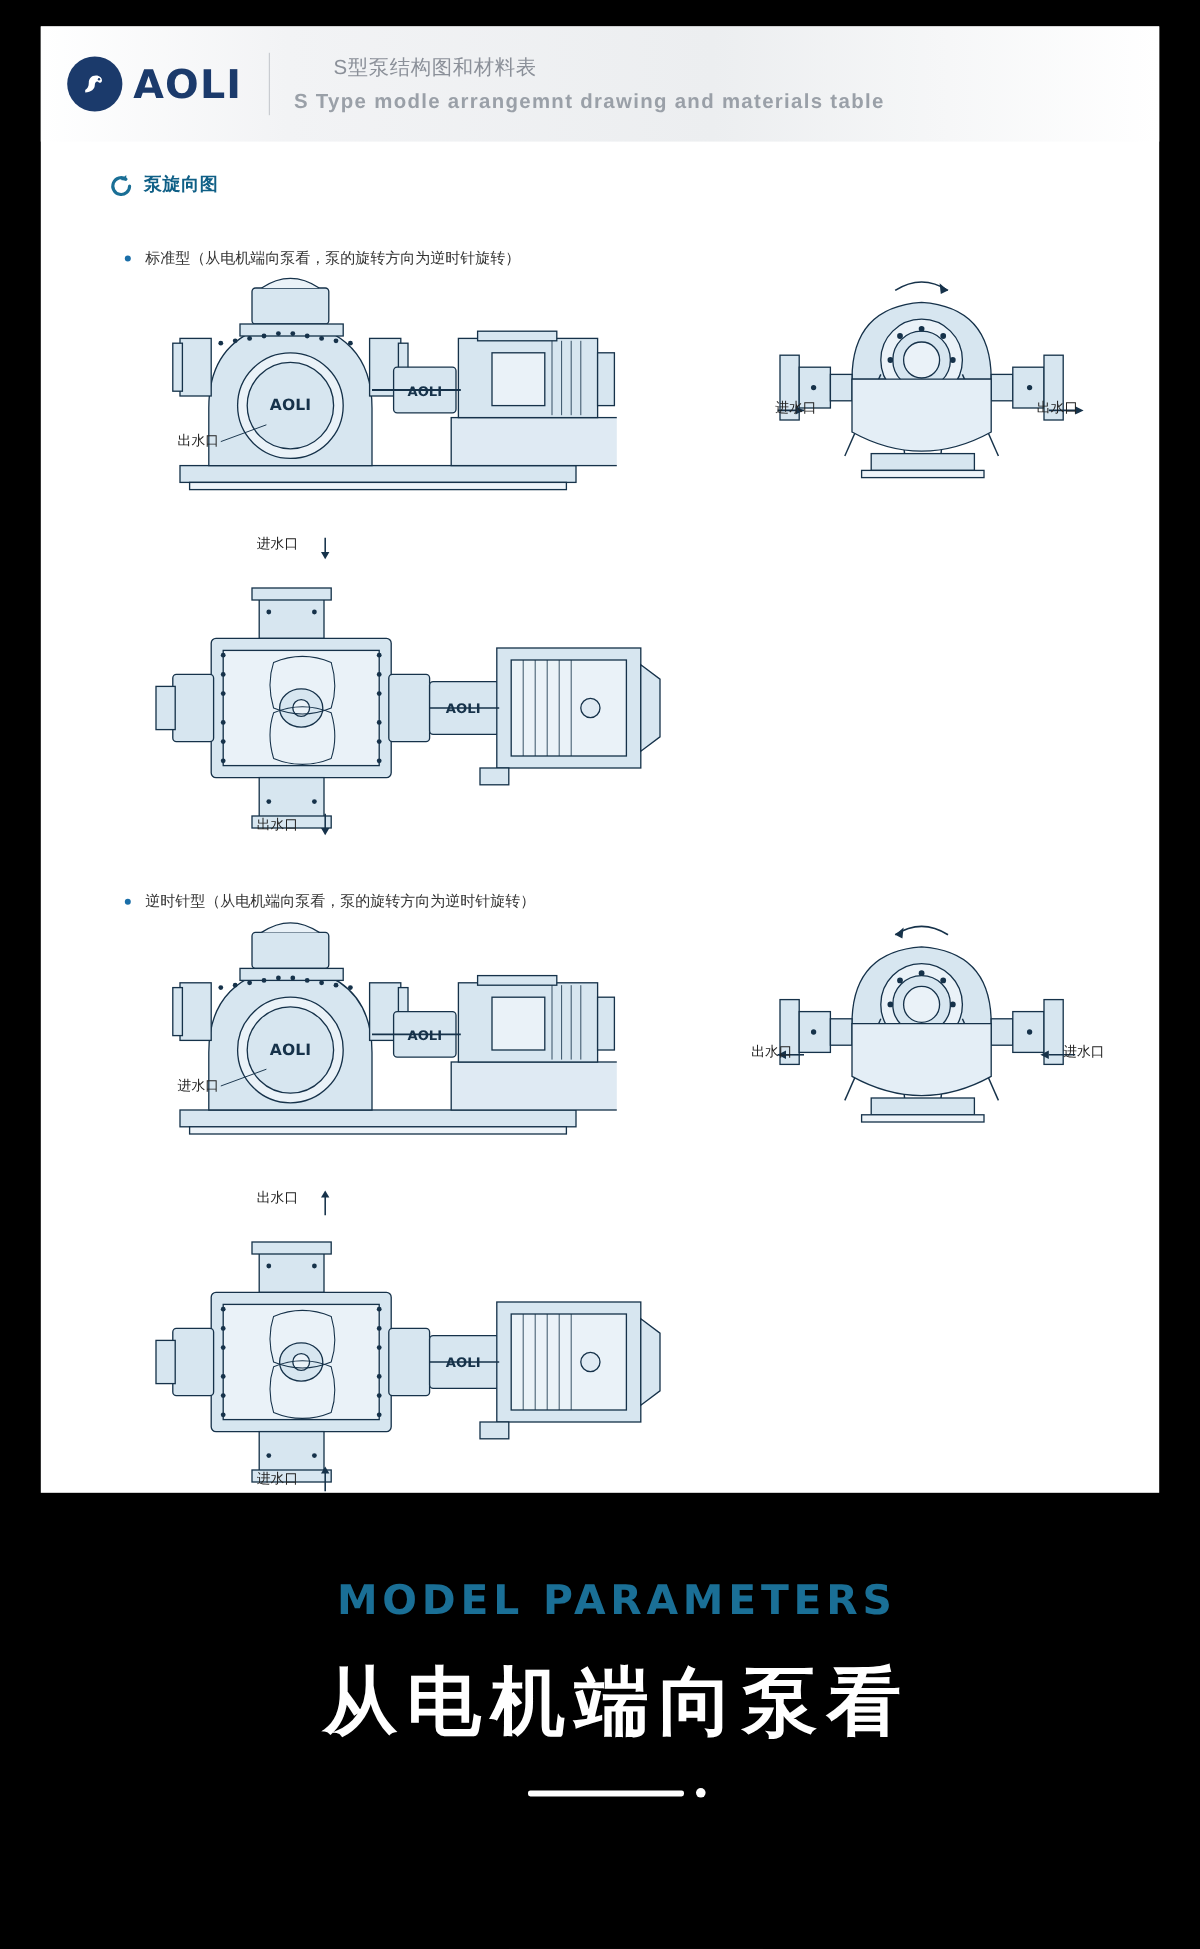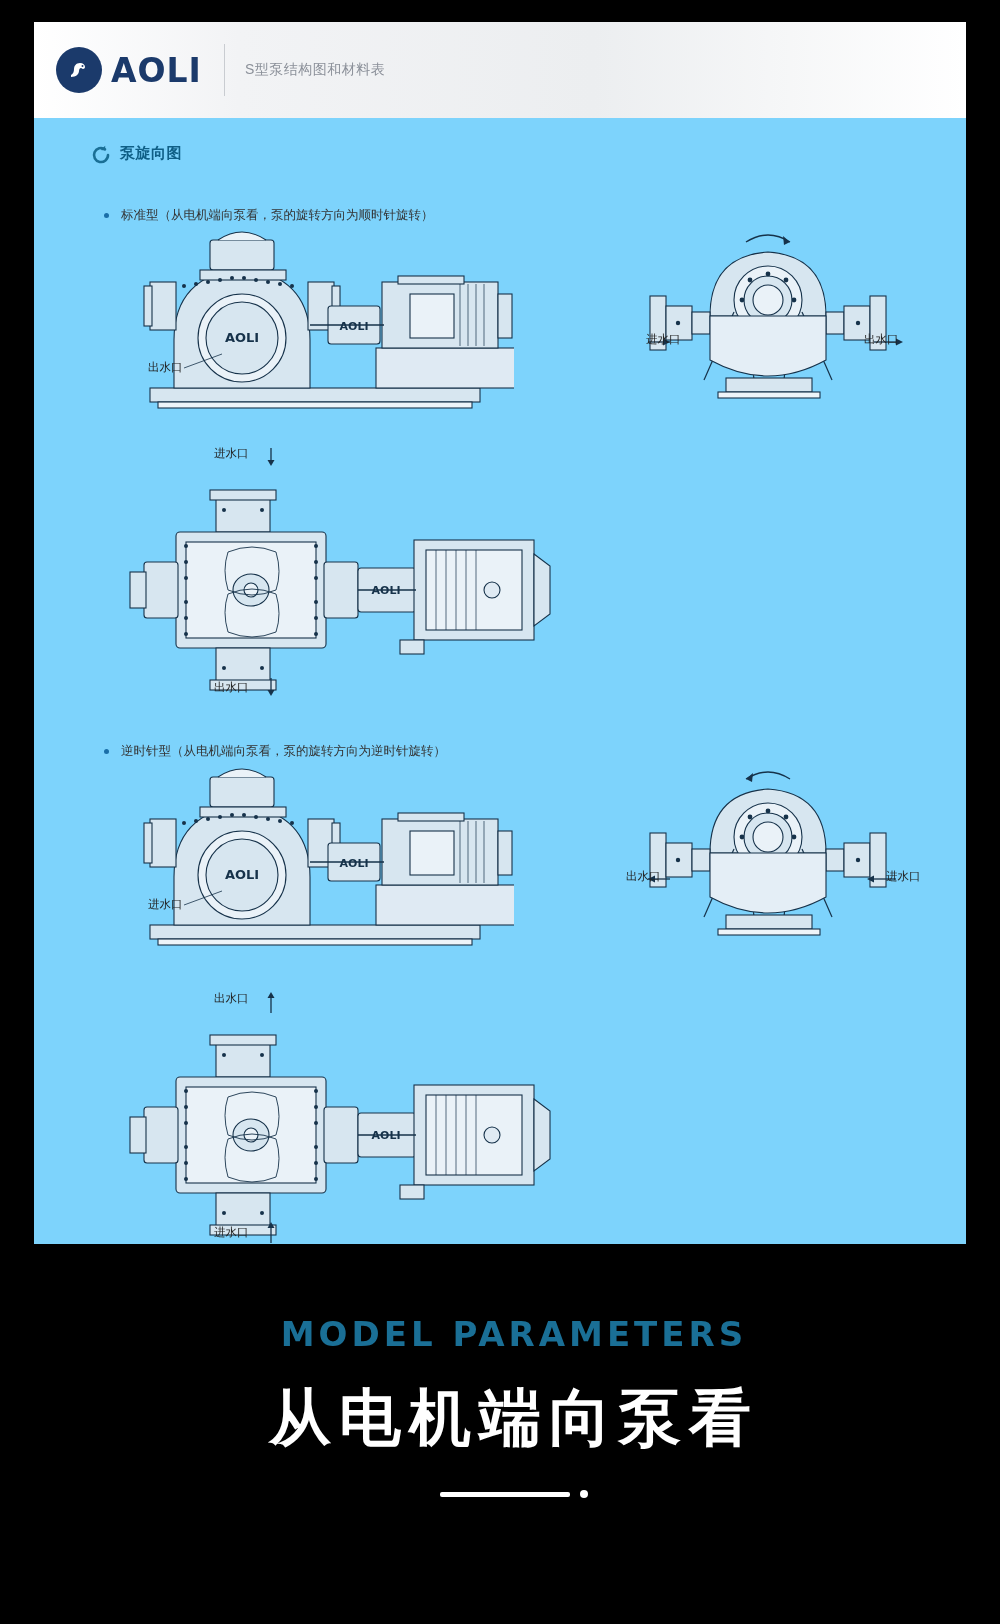--- a/index.html
+++ b/index.html
@@ -15,21 +15,21 @@
     background: #000;
     overflow: hidden;
   }
   
   .card {
     position: absolute;
     left: 34px;
     top: 22px;
     width: 932px;
     height: 1222px;
-    background: #7dd3fc;
+    background: #ffffff;
   }
   
   .header {
     position: relative;
     height: 96px;
     background: linear-gradient(to right, #ffffff 0%, #f2f3f5 22%, #eceef0 60%, #ffffff 100%);
     display: flex;
     align-items: center;
     padding-left: 22px;
   }
@@ -55,23 +55,24 @@
     font-family: "DejaVu Sans", sans-serif;
   }
   .logo-divider {
     width: 1px;
     height: 52px;
     background: #c9ccd1;
     margin: 0 20px 0 22px;
   }
   .titles { display: flex; flex-direction: column; justify-content: center; gap: 7px; }
   .title-cn {
-    font-size: 14px;
+    font-size: 17px;
     color: #8b9099;
     letter-spacing: .5px;
+    margin-left: 33px;
   }
   .title-en {
     font-size: 17px;
     color: #9aa0a8;
     font-weight: bold;
     letter-spacing: 1.1px;
   }
   
   .section-head {
     position: absolute;
@@ -169,36 +170,37 @@
           <svg width="30" height="30" viewBox="0 0 30 30" aria-hidden="true">
             <path d="M7 20c2-1 3-3 3-6 0-3 2-6 6-6 3 0 5 2 5 4 0 1-1 2-2 2-1 0-1-1-2-1-1 0-2 1-2 3 0 3-3 6-8 6z" fill="#ffffff"></path>
             <circle cx="18.5" cy="11" r="1" fill="#1b3a6b"></circle>
           </svg>
         </span>
         <span class="logo-text">AOLI</span>
       </div>
       <div class="logo-divider"></div>
       <div class="titles">
         <div class="title-cn">S型泵结构图和材料表</div>
+        <div class="title-en">S Type modle arrangemnt drawing and materials table</div>
       </div>
     </div>
 
     <div class="section-head">
       <span class="sec-icon">
         <svg width="22" height="22" viewBox="0 0 22 22">
           <path d="M18 11a7 7 0 1 1-3-5.7" fill="none" stroke="#1a6f96" stroke-width="2.6" stroke-linecap="round"></path>
           <path d="M15.2 1.8 L15.2 6.6 L10.6 6.0 Z" fill="#1a6f96"></path>
         </svg>
       </span>
       <span class="sec-title">泵旋向图</span>
     </div>
 
     <div class="bullet bullet-1">
       <span class="dot"></span>
-      <span>标准型（从电机端向泵看，泵的旋转方向为顺时针旋转）</span>
+      <span>标准型（从电机端向泵看，泵的旋转方向为逆时针旋转）</span>
     </div>
 
     <div class="dwg" style="left:80px; top:198px; width:400px; height:198px;">
       <svg width="400" height="198" viewBox="0 0 400 198">
         <g fill="#d7e6f0" stroke="#16324a" stroke-width="1.1">
 
           <rect x="36" y="168" width="330" height="14"></rect>
           <rect x="44" y="182" width="314" height="6" fill="#eef4f9"></rect>
 
           <path d="M60 168 V120 Q60 56 128 48 Q196 56 196 120 V168 Z"></path>

